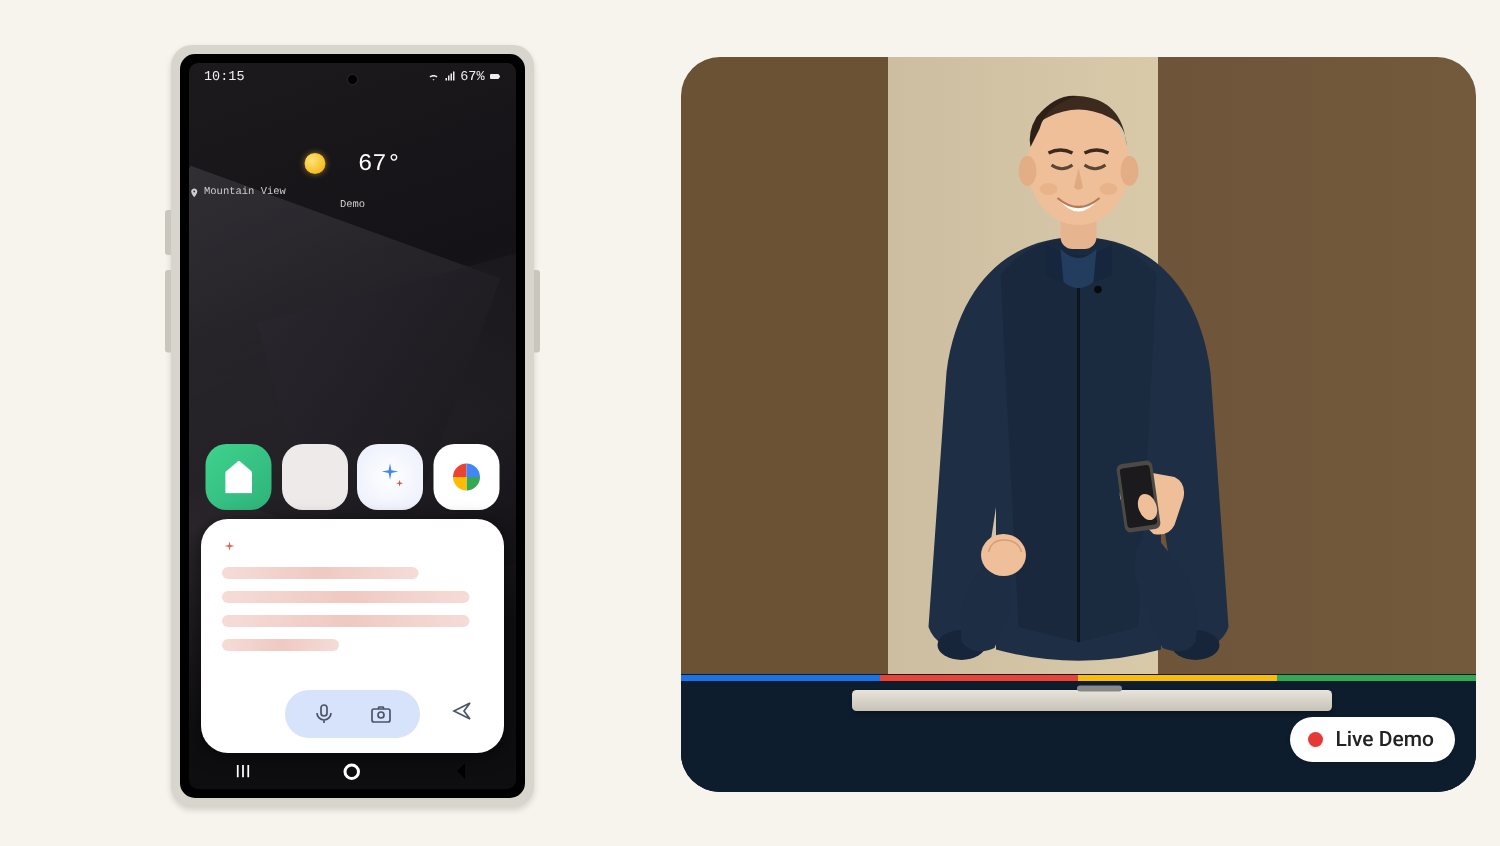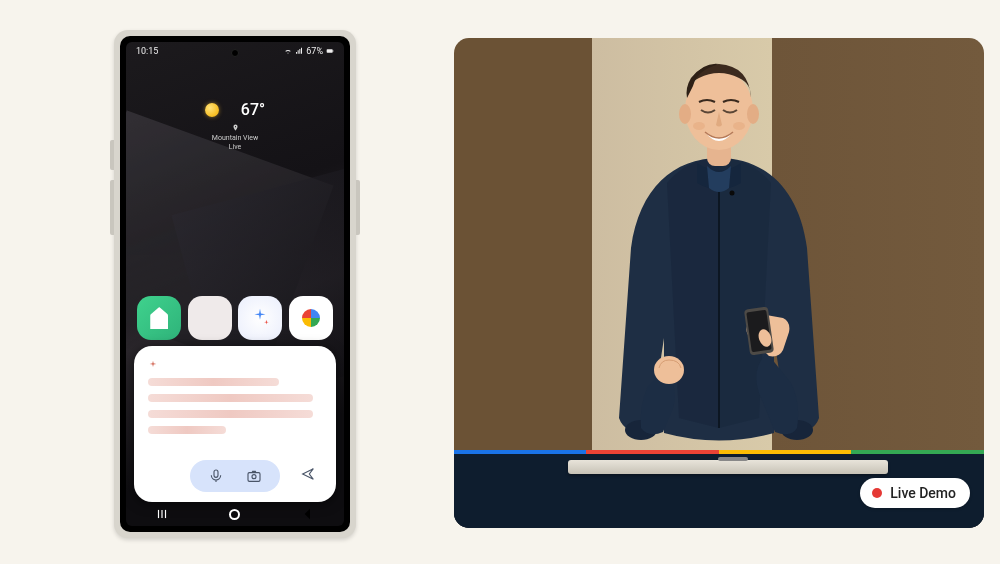--- a/index.html
+++ b/index.html
@@ -16,20 +16,21 @@
   .phone {
     position: absolute;
     left: 114px;
     top: 30px;
     width: 242px;
     height: 508px;
     background: #d8d5cd;
     border-radius: 14px;
     padding: 6px;
     box-shadow: 0 2px 4px rgba(0,0,0,.15);
+    font-family: Liberation Mono, monospace;
   }
   .phone-body {
     width: 100%; height: 100%;
     background: #000;
     border-radius: 10px;
     padding: 6px;
     position: relative;
   }
   .side-btn-a, .side-btn-b {
     position: absolute;
@@ -100,21 +101,21 @@
     text-align: center;
     font-size: 16px;
   }
   .weather-main { display:inline-flex; align-items:center; gap:22px; font-weight:500;}
   .sun {
     width:14px;height:14px;border-radius:50%;
     background: radial-gradient(circle at 35% 35%, #ffe27a, #f8c22b 60%, #e9a50e);
     display:inline-block;
     box-shadow: 0 0 4px rgba(255,200,60,.5);
   }
-  .weather-sub { font-size: 7px; color:#ccc; margin-top:3px; display:flex; align-items:center; justify-content:flex-start; gap:3px;flex-direction:column;}
+  .weather-sub { font-size: 7px; color:#ccc; margin-top:3px; display:flex; align-items:center; justify-content:flex-start; gap:3px;}
   .weather-cond { font-size: 7px; color:#ccc; margin-top:1px;}
 
   
   .dock {
     position: absolute; bottom: 186px; left: 0; right: 0;
     display: flex; justify-content: space-around;
     padding: 0 8px;
   }
   .app {
     width: 44px; height: 44px;
@@ -173,21 +174,21 @@
     height:20px;
   }
   .navbar div{width:16px;height:16px;display:flex;align-items:center;justify-content:center;}
   .nav-home{width:11px;height:11px;border:2px solid #fff;border-radius:50%;}
 
   
   .stage {
     position:absolute;
     left:454px; top:38px;
     width:530px;height:490px;
-    border-radius:15px;
+    border-radius:26px;
     overflow:hidden;
   }
   .stage-bg {
     position:absolute;inset:0;
     background:
       linear-gradient(180deg, rgba(0,0,0,0) 84%, #0e1d2e 84%, #12263d 100%),
       linear-gradient(90deg, #6b5235 0%, #6b5235 26%, #cdbda1 26%, #d8caa9 60%, #6e5539 60%, #735a3d 100%);
   }
   .screen-edge {
     position:absolute; bottom:0; left:0; right:0; height:78px;
@@ -269,21 +270,21 @@
         <div class="weather-main">
           <span class="sun"></span>
           <span>67°</span>
         </div>
         <div class="weather-sub">
           <svg viewBox="0 0 24 24" width="7" height="7" fill="#ccc">
               <path d="M12 2C8 2 5 5 5 9c0 5 7 13 7 13s7-8 7-13c0-4-3-7-7-7zm0 9a2 2 0 110-4 2 2 0 010 4z"></path>
             </svg>
           <span>Mountain View</span>
         </div>
-        <div class="weather-cond">Live</div>
+        <div class="weather-cond">Demo</div>
       </div>
 
       <div class="dock">
         <div class="app app-health"></div>
         <div class="app app-settings">
           <span></span>
             <span></span>
             <span></span>
             <span></span>
             <span></span>

